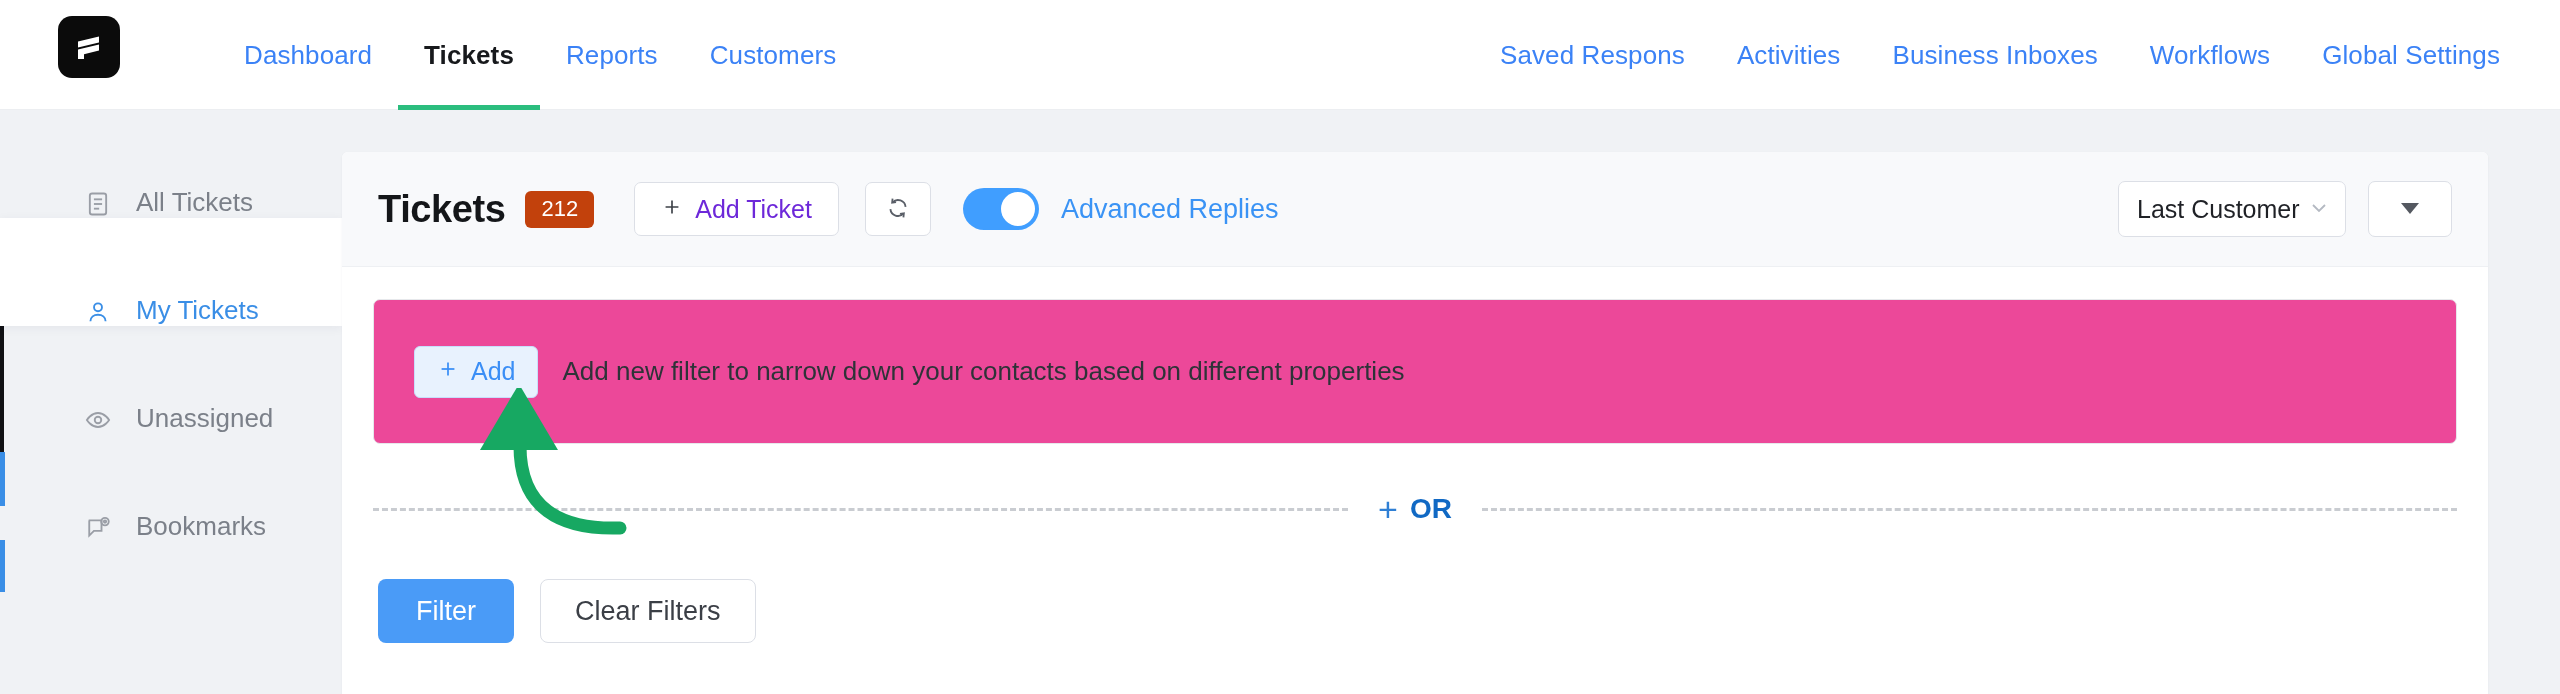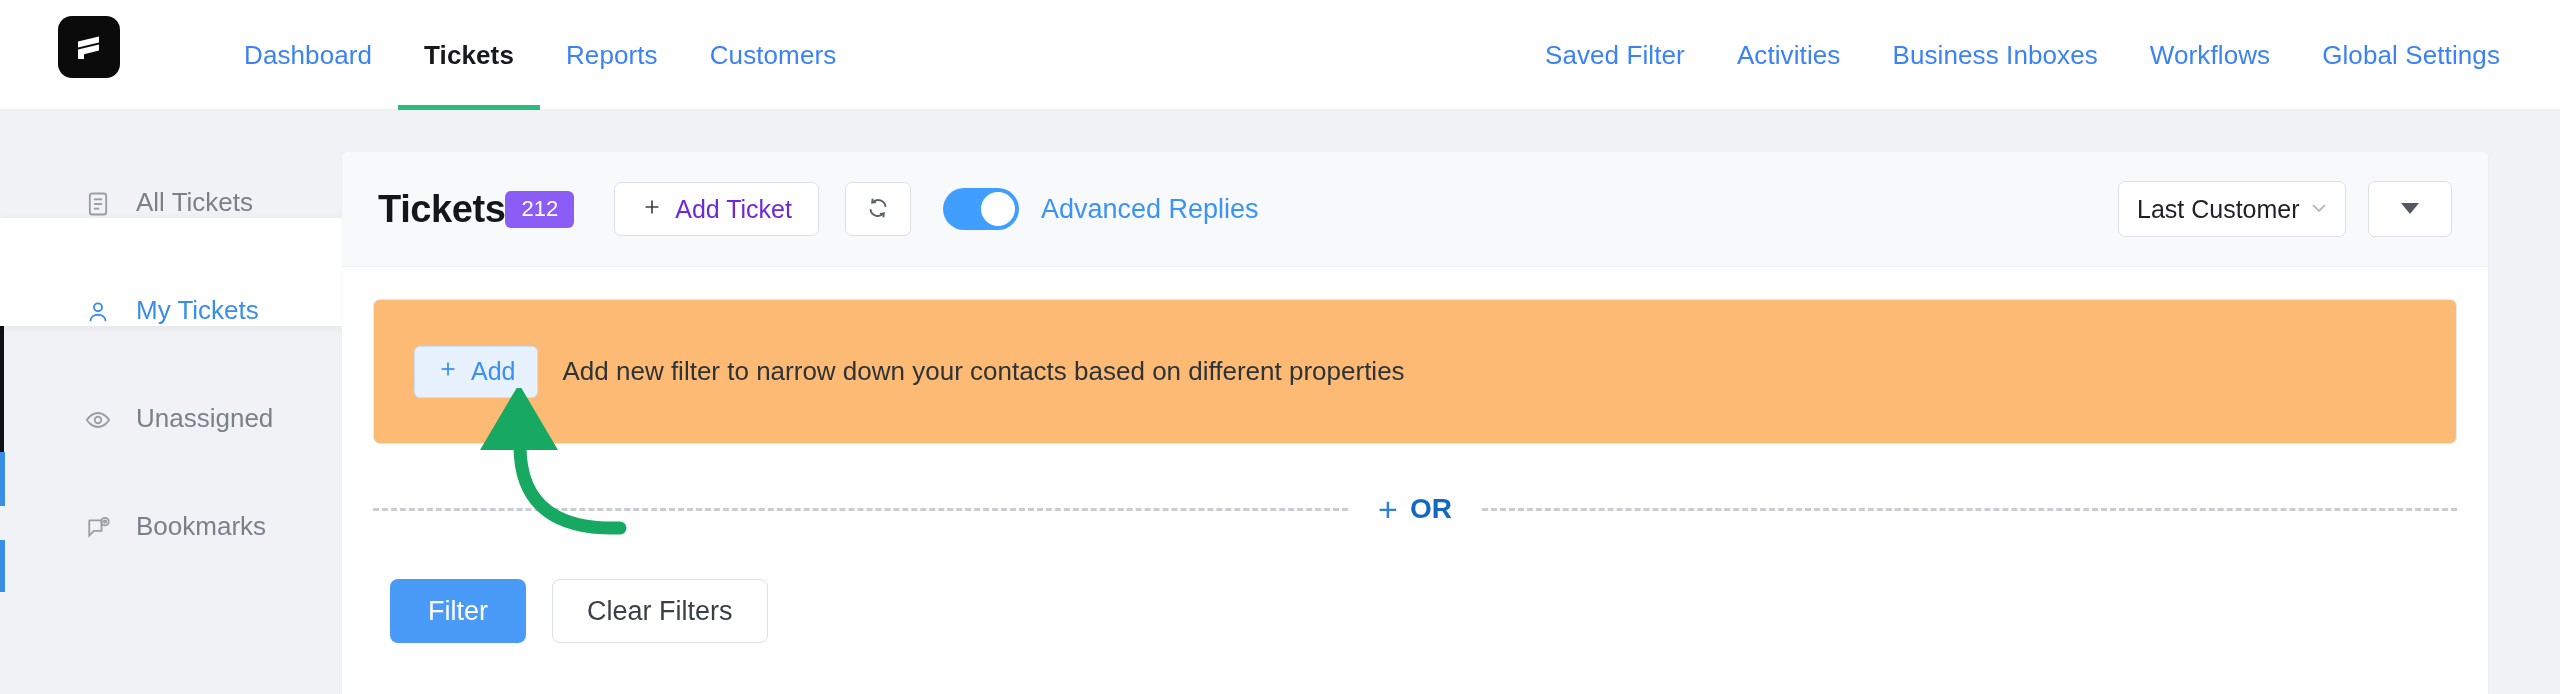--- a/index.html
+++ b/index.html
@@ -64,21 +64,21 @@
     overflow: hidden;
   }
   .toolbar {
     position: relative; height: 115px; background: #f8f9fb;
     border-bottom: 1px solid #eef0f3;
     display: flex; align-items: center;
   }
   .tb-left { display: flex; align-items: center; gap: 0; padding-left: 36px; }
   .tb-title { font-size: 38px; font-weight: 700; color: #141619; letter-spacing: -.4px; }
   .count-badge {
-    background: #8b5cf6; color: #ffffff; font-size: 22px;
+    margin-left: 20px; background: #c2410c; color: #ffffff; font-size: 22px;
     border-radius: 6px; padding: 7px 16px 8px; line-height: 1; font-weight: 400;
   }
   .btn {
     font-family: "Liberation Sans", sans-serif; cursor: pointer;
     border-radius: 7px; border: 1px solid #dcdfe6; background: #ffffff;
     display: inline-flex; align-items: center; justify-content: center;
   }
   .add-ticket-btn {
     margin-left: 40px; height: 54px; padding: 0 26px; font-size: 25px; color: #6d28d9; gap: 12px;
   }
@@ -101,21 +101,21 @@
   .select-val {
     font-size: 25px; color: #1f2126; white-space: nowrap; overflow: hidden;
     flex: 1; text-overflow: clip;
   }
   .caret-btn { width: 84px; height: 56px; }
 
   
   .card-body { position: relative; background: #ffffff; height: 427px; }
   .filter-panel {
     position: absolute; left: 31px; top: 32px; width: 2084px; height: 145px;
-    background: #fdba74; border: 1px solid #e6e8eb; border-radius: 7px;
+    background: #ec4899; border: 1px solid #e6e8eb; border-radius: 7px;
     display: flex; align-items: center; padding-left: 40px; gap: 24px;
   }
   .add-btn {
     height: 52px; padding: 0 22px; border-radius: 6px;
     background: #e8f2fe; border: 1px solid #c7dffc; color: #3a8ef6;
     font-size: 25px; font-weight: 500; display: inline-flex; align-items: center;
     gap: 12px; cursor: pointer; font-family: "Liberation Sans", sans-serif;
   }
   .filter-hint { font-size: 26px; color: #2e3338; }
 
@@ -123,21 +123,21 @@
     position: absolute; left: 31px; top: 212px; width: 2084px; height: 60px;
     display: flex; align-items: center;
   }
   .or-line { flex: 1; border-top: 3px dashed #c9ccd1; }
   .or-chip {
     display: flex; align-items: center; gap: 12px; padding: 0 30px;
     color: #1169c4; font-size: 28px; font-weight: 700; cursor: pointer;
   }
   .or-plus { font-size: 34px; font-weight: 400; color: #2f7fd4; line-height: 1; }
 
-  .actions { position: absolute; left: 48px; top: 312px; display: flex; gap: 26px; }
+  .actions { position: absolute; left: 36px; top: 312px; display: flex; gap: 26px; }
   .filter-btn {
     height: 64px; padding: 0 38px; border-radius: 8px; border: none;
     background: #4a9bf7; color: #ffffff; font-size: 27px;
     font-family: "Liberation Sans", sans-serif; cursor: pointer;
   }
   .clear-btn {
     height: 64px; padding: 0 34px; border-radius: 8px; border: 1px solid #dcdfe6;
     background: #ffffff; color: #3b3f46; font-size: 27px;
     font-family: "Liberation Sans", sans-serif; cursor: pointer;
   }
@@ -170,21 +170,21 @@
       <div class="nav-item">
           <span>Reports</span>
         </div>
       <div class="nav-item">
           <span>Customers</span>
         </div>
     </div>
 
     <div class="nav-right">
       <div class="nav-item">
-          <span>Saved Filter</span>
+          <span>Saved Respons</span>
         </div>
       <div class="nav-item">
           <span>Activities</span>
         </div>
       <div class="nav-item">
           <span>Business Inboxes</span>
         </div>
       <div class="nav-item">
           <span>Workflows</span>
         </div>

